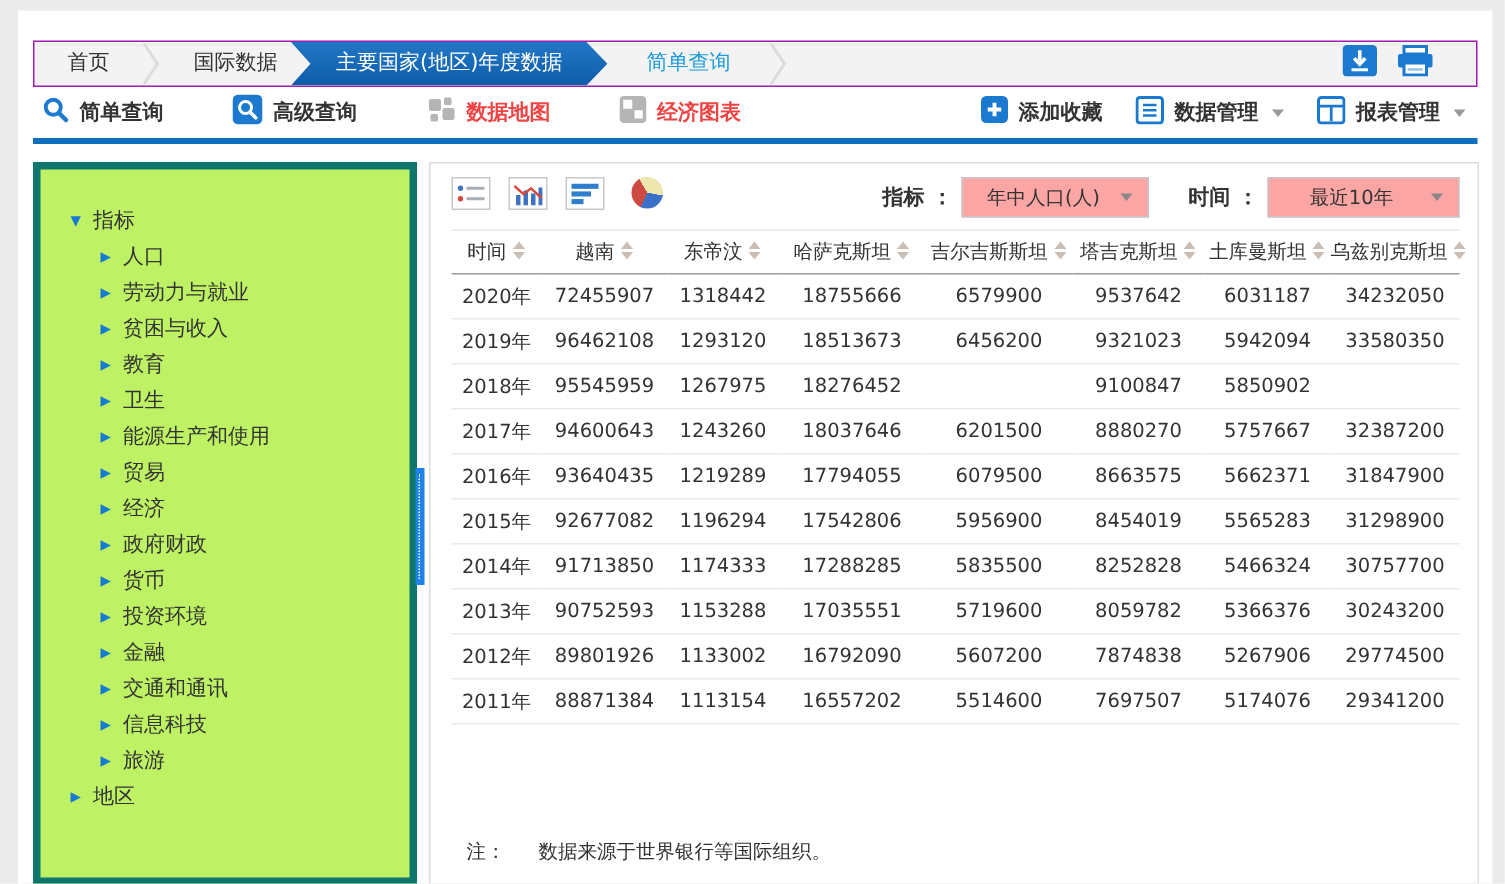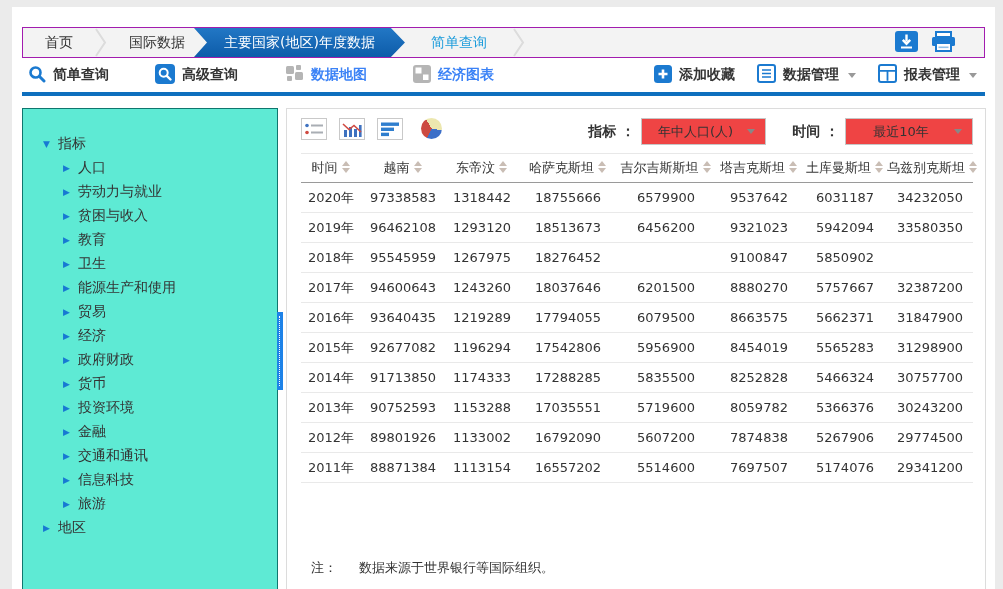--- a/index.html
+++ b/index.html
@@ -17,49 +17,49 @@
     clip-path:polygon(0 0, calc(100% - 14px) 0, 100% 50%, calc(100% - 14px) 100%, 0 100%, 13px 50%);
     margin-left:-13px; }
   .crumb-link { line-height:29px; padding:0 26px; color:#1a9bdb; white-space:nowrap; cursor:pointer; }
   .top-actions { margin-left:auto; display:flex; align-items:center; gap:13px; padding-right:28px; }
 
   
   .toolbar { position:absolute; left:10px; top:51px; right:10px; height:34px;
     display:flex; align-items:center; background:#fff; padding:0 6px; }
   .titem { display:flex; align-items:center; gap:7px; font-size:14px; font-weight:bold;
     margin-right:46px; cursor:pointer; white-space:nowrap; }
-  .titem.disabled { color:#3b82f6; cursor:default; }
+  .titem.disabled { color:#ef4444; cursor:default; }
   .tb-right { margin-left:auto; display:flex; align-items:center; gap:22px; padding-right:2px; }
   .titem.r { margin-right:0; }
   .caret { width:0; height:0; border-left:4px solid transparent; border-right:4px solid transparent;
     border-top:5px solid #999; margin-left:2px; }
 
   .divider { position:absolute; left:10px; right:10px; top:85px; height:4px; background:#0e6fbe; }
 
   
   .sidebar { position:absolute; left:10px; top:101px; width:256px; height:482px;
-    border:1px solid #0f766e; background:#5eead4; padding-top:22px; font-size:14px; }
+    border:5px solid #0f766e; background:#bef264; padding-top:22px; font-size:14px; }
   .tree-row { height:24px; line-height:24px; white-space:nowrap; cursor:pointer; }
   .tree-row.root { padding-left:20px; }
   .tree-row.child { padding-left:40px; }
   .tri { color:#1779d3; font-size:9px; margin-right:8px; display:inline-block; transform:translateY(-1px); }
   .splitter { position:absolute; left:265px; top:305px; width:6px; height:78px; background:#1e82e8; }
   .splitter::after { content:""; position:absolute; left:2px; top:4px; bottom:4px; border-left:1px dotted #fff; }
 
   
   .main { position:absolute; left:274px; top:101px; width:700px; height:482px;
     border:1px solid #dcdcdc; background:#fff; }
   .main-top { position:absolute; left:14px; right:12px; top:9px; height:30px; display:flex; align-items:flex-start; }
   .vicon { width:26px; height:22px; border:1px solid #c9c9c9; background:#fff; margin-right:12px;
     display:flex; align-items:center; justify-content:center; cursor:pointer; }
   .pie { width:21px; height:21px; border-radius:50%; margin-left:6px; cursor:pointer;
     background:conic-gradient(from 330deg,#ece7af 0 130deg,#3c6fc8 130deg 235deg,#cc4a41 235deg 360deg); }
   .filters { margin-left:auto; display:flex; align-items:center; }
   .flabel { font-weight:bold; font-size:14px; margin-right:6px; white-space:nowrap; }
-  .fsel { height:27px; border:1px solid #c6c6c6; background:#ef4444; display:flex; align-items:center;
+  .fsel { height:27px; border:1px solid #c6c6c6; background:#fca5a5; display:flex; align-items:center;
     font-size:13px; padding:0 10px 0 14px; cursor:pointer; margin-right:26px; }
   .fsel .txt { flex:1; text-align:center; white-space:nowrap; }
   .fsel .caret { margin-left:12px; border-top-color:#888; }
   .fsel.w1 { width:125px; } .fsel.w2 { width:128px; margin-right:0; }
 
   
   table.data { position:absolute; left:14px; top:44px; width:672px; border-collapse:collapse; table-layout:fixed; }
   table.data th { height:29px; font-weight:normal; font-size:13px; color:#333;
     border-top:1px solid #e8e8e8; border-bottom:1px solid #9a9a9a; text-align:center; white-space:nowrap; cursor:pointer; }
   table.data td { height:30px; font-size:13px; text-align:center; border-bottom:1px solid #e9e9e9; white-space:nowrap; }
@@ -331,21 +331,21 @@
 
             <th><span>土库曼斯坦</span><span class="sort"><i class="up"></i><i class="down"></i></span></th>
 
             <th><span>乌兹别克斯坦</span><span class="sort"><i class="up"></i><i class="down"></i></span></th>
           </tr>
       </thead>
       <tbody>
 
           <tr>
             <td>2020年</td>
-            <td>97338583</td>
+            <td>72455907</td>
             <td>1318442</td>
             <td>18755666</td>
             <td>6579900</td>
             <td>9537642</td>
             <td>6031187</td>
             <td>34232050</td>
           </tr>
 
           <tr>
             <td>2019年</td>

